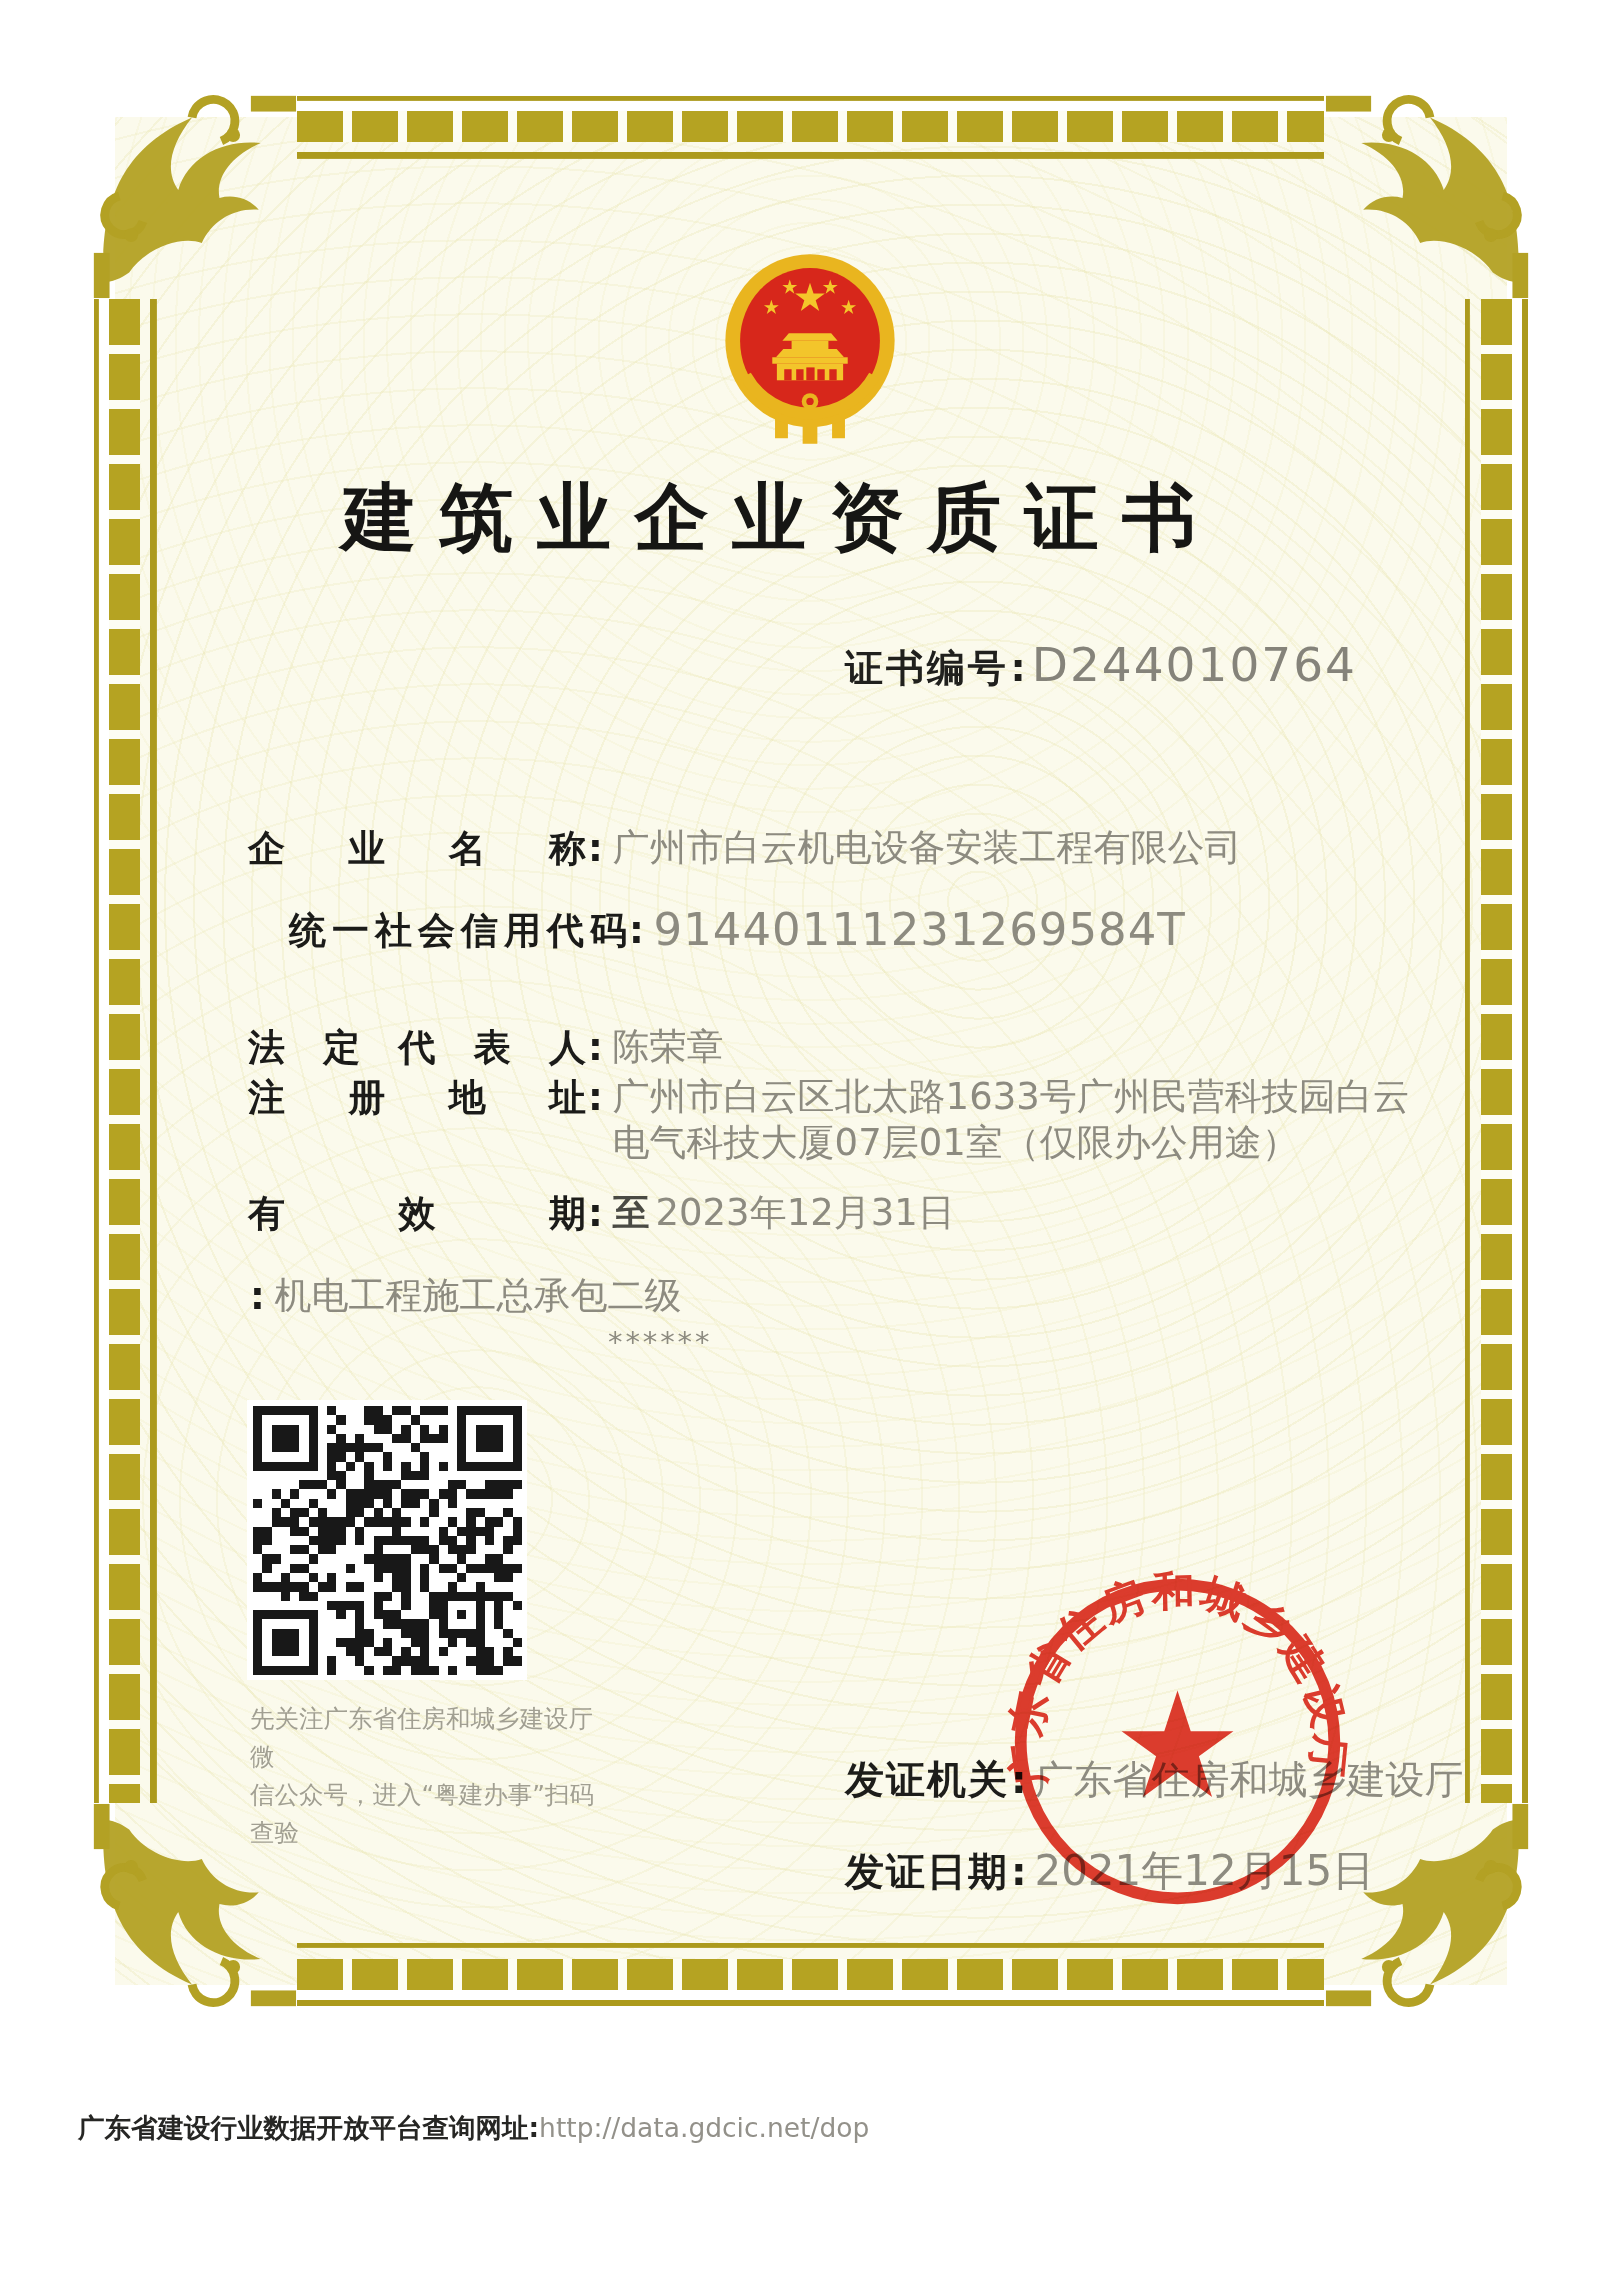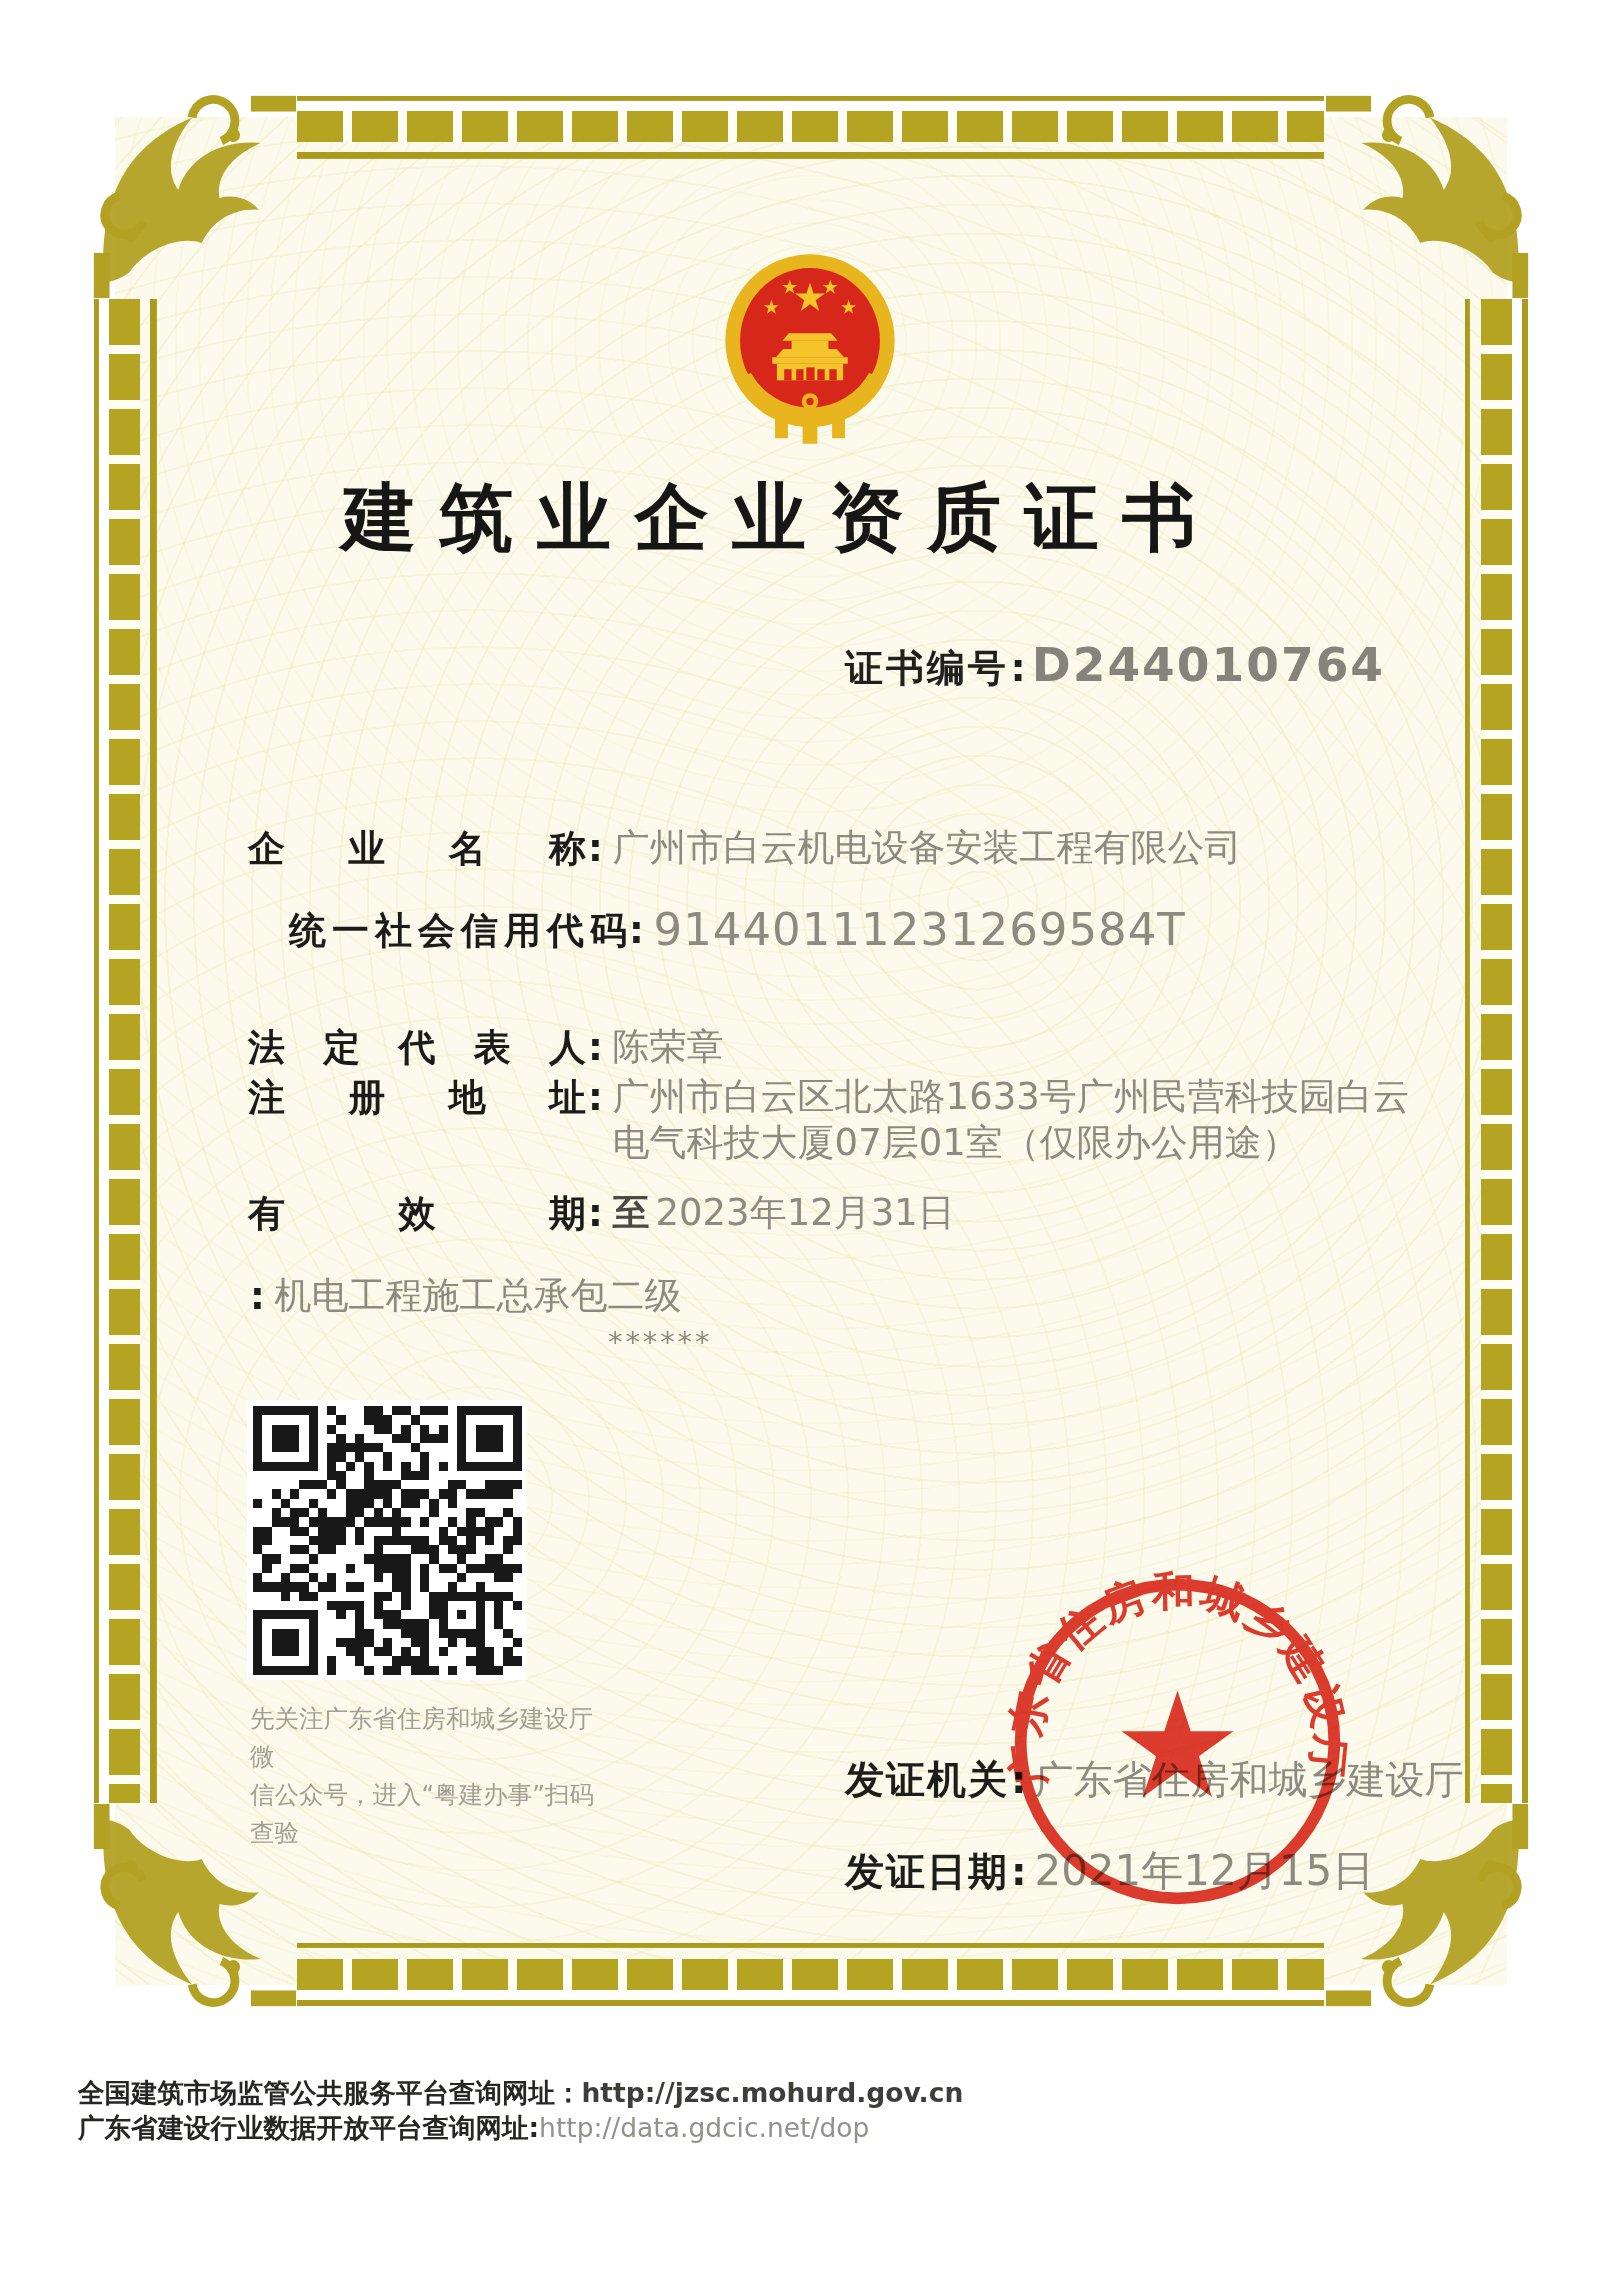--- a/index.html
+++ b/index.html
@@ -48,21 +48,21 @@
   .emblem svg { width:100%; height:100%; display:block; }
 
   
   .title { position:absolute; left:0; top:469px; width:1538px; text-align:center;
     font-size:74px; font-weight:700; color:#161614; letter-spacing:23.5px; padding-left:23.5px; }
 
   
   .certno { position:absolute; left:845px; top:637px; display:flex; align-items:baseline; }
   .certno .lab { font-size:38px; font-weight:700; color:#20201d; letter-spacing:2.9px; }
   .certno .col { font-size:38px; font-weight:700; color:#20201d; margin:0 5.9px 0 2px; }
-  .certno .val { font-size:47px; font-weight:700; color:#85837a; letter-spacing:2px; }
+  .certno .val { font-size:47px; font-weight:400; color:#85837a; letter-spacing:2px; }
 
   
   .frow { position:absolute; left:248px; display:flex; align-items:flex-start; }
   .flabel { display:inline-block; width:338px; font-size:37px; font-weight:700; color:#1b1b19;
     text-align:justify; text-align-last:justify; text-justify:inter-character; line-height:47px; }
   .fcolon { font-size:37px; font-weight:700; color:#1b1b19; line-height:47px; margin:0 9.8px 0 2px; }
   .fvalue { font-size:37px; font-weight:400; color:#8d8b80; line-height:46px; width:806px; word-break:break-all; }
   .fprefix { color:#4a4a43; font-weight:700; margin-right:5.9px; }
   .row-1 { top:825px; } .row-2 { top:907px;margin-left:41px; } .row-3 { top:1024px; }
   .row-4 { top:1074px; } .row-5 { top:1190px; } .row-6 { top:1273px; }
@@ -262,21 +262,18 @@
     <svg viewBox="0 0 350 350">
       <circle cx="175" cy="175" r="160" fill="none" stroke="#dd2c1e" stroke-width="12"></circle>
       <use href="#star5" transform="translate(175,183) scale(6)" fill="#dd2c1e"></use>
       <path id="sealArc" d="M48,235 A140,140 0 1 1 302,235" fill="none"></path>
       <text font-size="42" font-weight="bold" fill="#dd2c1e" letter-spacing="3">
         <textPath href="#sealArc" startOffset="18" textLength="520" lengthAdjust="spacingAndGlyphs">广东省住房和城乡建设厅</textPath>
       </text>
     </svg>
   </div>
 
-  <div class="footer-line footer-1">
-    <span class="f-lab">全国建筑市场监管公共服务平台查询网址：</span><span class="f-url-dark">http://jzsc.mohurd.gov.cn</span>
-  </div>
   <div class="footer-line footer-2">
     <span class="f-lab">广东省建设行业数据开放平台查询网址:</span><span class="f-url-gray">http://data.gdcic.net/dop</span>
   </div>
 
 </div>
 
 
 </body></html>

